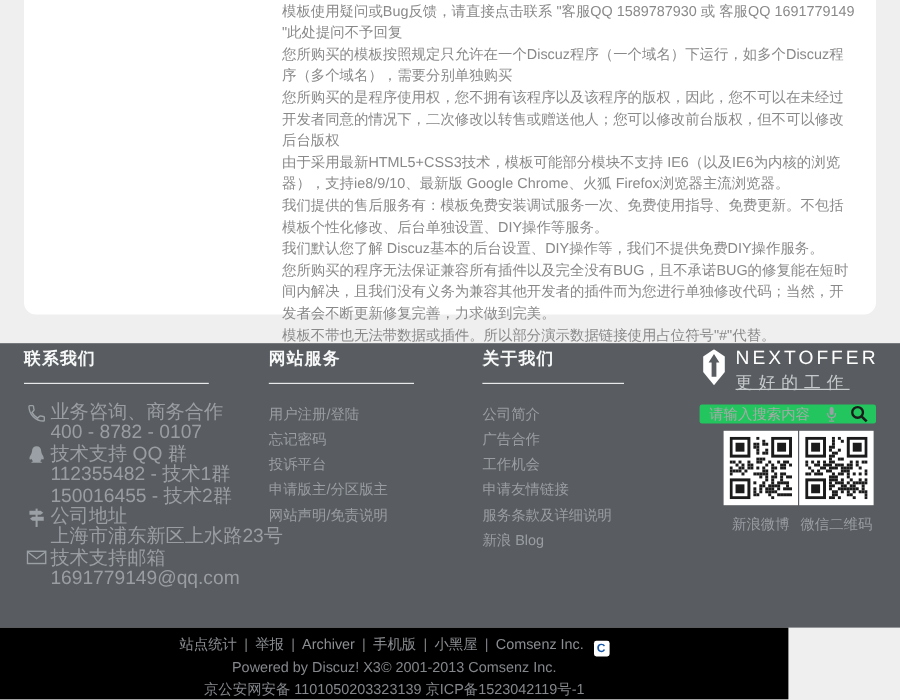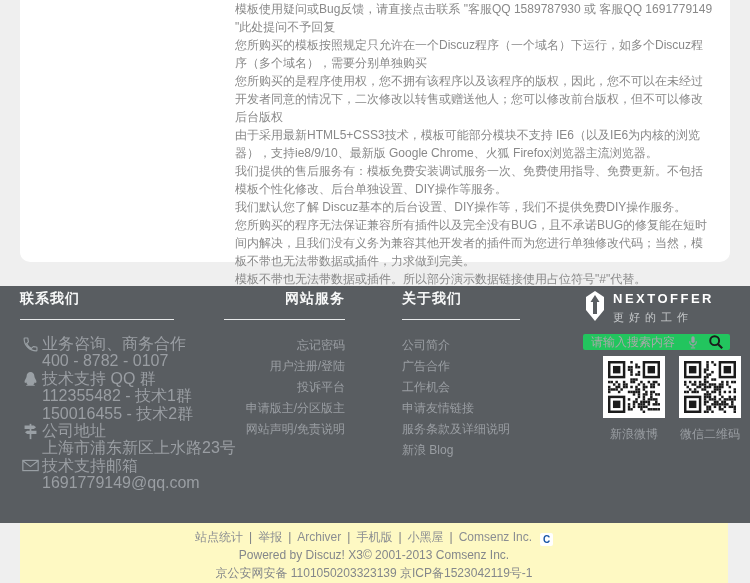--- a/index.html
+++ b/index.html
@@ -18,62 +18,62 @@
     font-size:12px;line-height:18px;color:#898989;
   }
   .terms p{margin:0;}
   
   .footer{
     position:absolute;left:0;top:286px;width:750px;height:237px;
     background:#595d61;
   }
   .col{position:absolute;top:4px;}
   .col-contact{left:20px;width:154px;}
-  .col-services{left:224px;width:121px;text-align:right;}
+  .col-services{left:224px;width:121px;}
   .col-about{left:402px;width:118px;}
   .col-brand{left:583px;width:147px;}
   .col h3{
     margin:0;font-size:14px;font-weight:bold;color:#f7f8f8;
     letter-spacing:1px;line-height:16px;
   }
   .underline{height:1px;background:#e7e9ea;margin-top:13px;}
   .flinks{margin-top:15px;}
   .flink{font-size:12px;line-height:21px;color:#9a9ea3;cursor:pointer;white-space:nowrap;}
   .cgroups{margin-top:15px;}
   .cgroup{position:relative;padding-left:22px;}
   .cicon{position:absolute;left:2px;top:1px;width:18px;height:18px;}
   .cline{font-size:16px;line-height:17.4px;color:#9a9ea3;white-space:nowrap;}
   
   .brand-row{display:flex;align-items:flex-start;}
   .brand-badge{flex:0 0 auto;margin-top:1px;}
   .brand-text{margin-left:6px;}
-  .brand-name{font-size:13px;font-weight:bold;color:#ffffff;letter-spacing:2.5px;line-height:17px;white-space:nowrap;}
-  .brand-tagline{font-size:11px;color:#c7cacc;letter-spacing:5px;margin-top:3px;white-space:nowrap;}
+  .brand-name{font-size:16px;font-weight:normal;color:#ffffff;letter-spacing:2.5px;line-height:17px;white-space:nowrap;}
+  .brand-tagline{font-size:14px;color:#c7cacc;letter-spacing:5px;margin-top:3px;white-space:nowrap;text-decoration:underline;}
   .searchbar{
     margin-top:9px;height:16px;background:#22c55e;border-radius:2px;
     display:flex;align-items:center;
   }
   .searchbar input{
     flex:1;min-width:0;border:none;outline:none;background:transparent;
     font-size:12px;color:#555;padding:0 0 0 8px;
     font-family:"Liberation Sans","DejaVu Sans",sans-serif;
   }
   .searchbar input::placeholder{color:#a9a9a9;}
   .mic-btn,.search-btn{flex:0 0 auto;display:flex;align-items:center;justify-content:center;cursor:pointer;}
   .mic-btn{width:18px;height:24px;}
   .search-btn{width:28px;height:24px;}
   .qr-row{margin-top:6px;display:flex;padding-left:20px;}
   .qr-block{width:62px;text-align:center;}
-  .qr-block+.qr-block{margin-left:14px;}
+  .qr-block+.qr-block{margin-left:1px;}
   .qr-box{width:52px;height:52px;background:#ffffff;padding:5px;}
   .qr-label{font-size:12px;color:#9a9ea3;margin-top:8px;white-space:nowrap;}
   
   .bottombar{
-    position:absolute;left:0;top:523px;width:708px;height:60px;
-    background:#fef9c3;color:#84878b;font-size:12px;text-align:center;margin-left:20px;
+    position:absolute;left:0;top:523px;width:657px;height:60px;
+    background:#000000;color:#84878b;font-size:12px;text-align:center;
   }
   .bottombar .row{line-height:18px;}
   .bottombar .row1{margin-top:5px;}
   .blink{color:#8b8e92;cursor:pointer;}
   .sep{margin:0 6px;color:#7c7f83;}
   .comsenz{
     display:inline-block;width:13px;height:13px;background:#ffffff;border-radius:2px;
     color:#1a57a8;font-weight:bold;font-size:10px;line-height:13px;text-align:center;
     vertical-align:-2px;margin-left:8px;cursor:pointer;
   }
@@ -82,21 +82,21 @@
 <body>
 
 <div class="panel">
   <div class="terms" id="terms">
       <p>模板使用疑问或Bug反馈，请直接点击联系 "客服QQ 1589787930 或 客服QQ 1691779149 "此处提问不予回复</p>
       <p>您所购买的模板按照规定只允许在一个Discuz程序（一个域名）下运行，如多个Discuz程序（多个域名），需要分别单独购买</p>
       <p>您所购买的是程序使用权，您不拥有该程序以及该程序的版权，因此，您不可以在未经过开发者同意的情况下，二次修改以转售或赠送他人；您可以修改前台版权，但不可以修改后台版权</p>
       <p>由于采用最新HTML5+CSS3技术，模板可能部分模块不支持 IE6（以及IE6为内核的浏览器），支持ie8/9/10、最新版 Google Chrome、火狐 Firefox浏览器主流浏览器。</p>
       <p>我们提供的售后服务有：模板免费安装调试服务一次、免费使用指导、免费更新。不包括模板个性化修改、后台单独设置、DIY操作等服务。</p>
       <p>我们默认您了解 Discuz基本的后台设置、DIY操作等，我们不提供免费DIY操作服务。</p>
-      <p>您所购买的程序无法保证兼容所有插件以及完全没有BUG，且不承诺BUG的修复能在短时间内解决，且我们没有义务为兼容其他开发者的插件而为您进行单独修改代码；当然，模板不带也无法带数据或插件，力求做到完美。</p>
+      <p>您所购买的程序无法保证兼容所有插件以及完全没有BUG，且不承诺BUG的修复能在短时间内解决，且我们没有义务为兼容其他开发者的插件而为您进行单独修改代码；当然，开发者会不断更新修复完善，力求做到完美。</p>
       <p>模板不带也无法带数据或插件。所以部分演示数据链接使用占位符号"#"代替。</p>
     </div>
 </div>
 
 <div class="footer">
 
   <div class="col col-contact">
     <h3>联系我们</h3>
     <div class="underline"></div>
     <div class="cgroups" id="contact-groups">
@@ -132,22 +132,22 @@
           <div class="cline">技术支持邮箱</div>
           <div class="cline">1691779149@qq.com</div>
         </div>
       </div>
   </div>
 
   <div class="col col-services">
     <h3>网站服务</h3>
     <div class="underline"></div>
     <div class="flinks" id="services-links">
+        <div class="flink">用户注册/登陆</div>
         <div class="flink">忘记密码</div>
-        <div class="flink">用户注册/登陆</div>
         <div class="flink">投诉平台</div>
         <div class="flink">申请版主/分区版主</div>
         <div class="flink">网站声明/免责说明</div>
       </div>
   </div>
 
   <div class="col col-about">
     <h3>关于我们</h3>
     <div class="underline"></div>
     <div class="flinks" id="about-links">

